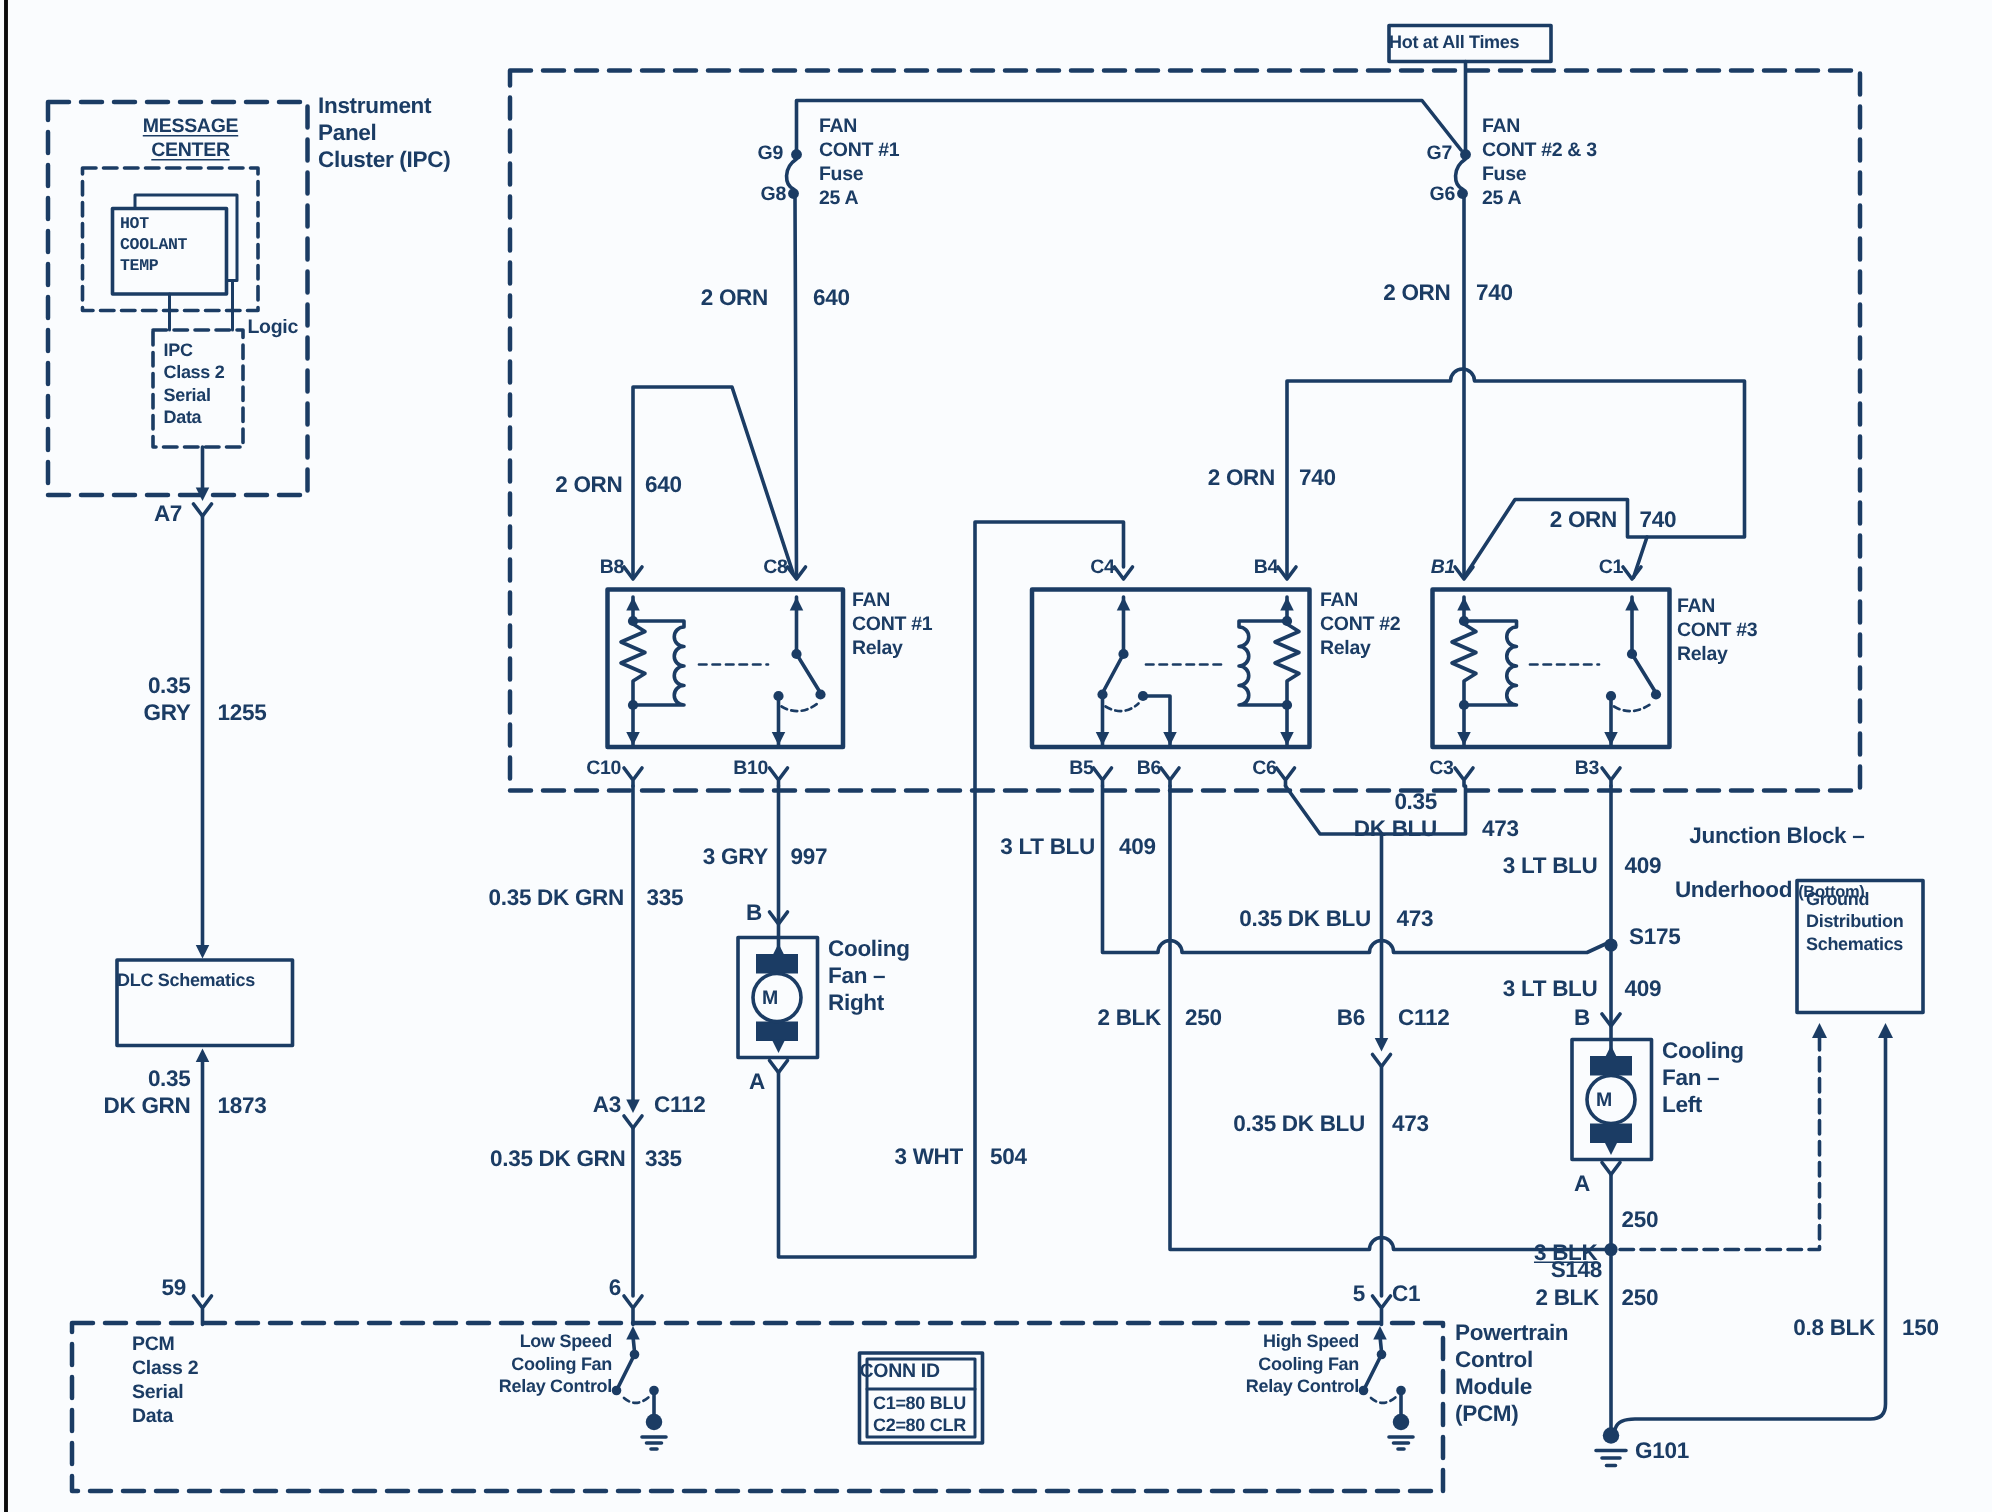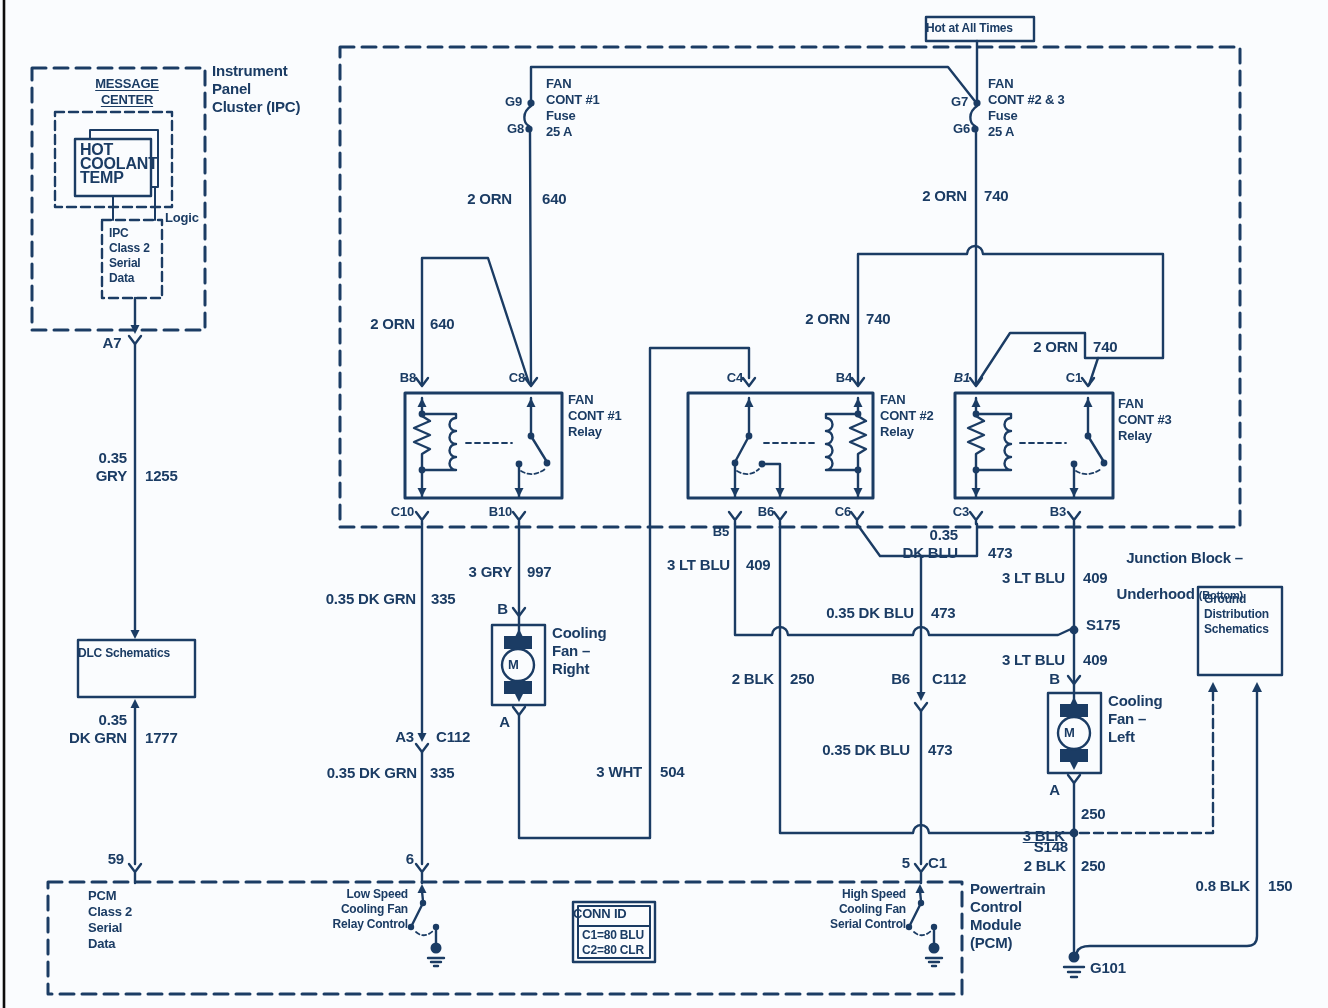--- a/index.html
+++ b/index.html
@@ -13,21 +13,21 @@
   .dash-big{stroke-dasharray:14 8;stroke-width:3;}
   .dash-sm{stroke-dasharray:9 5;stroke-width:2.4;}
   .dash-link{stroke-dasharray:5 4;stroke-width:1.8;}
   .dash-arc{stroke-dasharray:4 3;stroke-width:1.8;}
   .fill{fill:var(--ink);stroke:none;}
   .boxfill{fill:var(--paper);}
   .edge{stroke:#0c0c0c;stroke-width:2.6;}
   .lb{position:absolute;font-weight:bold;font-size:15px;line-height:18px;white-space:pre-line;letter-spacing:-0.2px;}
   .s13{font-size:13px;line-height:16px;}
   .s12{font-size:12px;line-height:15px;}
-  .s11{font-size:16px;line-height:14px;}
+  .s11{font-size:11px;line-height:14px;font-family:Liberation Mono, monospace;}
   .ra{text-align:right;}
   .ctr{text-align:left;}
   .u{text-decoration:underline;text-underline-offset:2px;}
   .sm{font-size:11px;font-weight:bold;}
 </style>
 </head>
 <body>
 
 <div id="stage">
 
@@ -276,21 +276,21 @@
 Serial
 Data</div>
 <div class="lb ra" style="left:96px;top:334px;width:32px;text-align:center;">A7</div>
 
 <div class="lb ra" style="left:60px;top:449px;width:67px;">0.35
 GRY</div>
 <div class="lb" style="left:145px;top:467px;">1255</div>
 <div class="lb ctr s12" style="left:78px;top:646px;width:117px;">DLC Schematics</div>
 <div class="lb ra" style="left:40px;top:711px;width:87px;">0.35
 DK GRN</div>
-<div class="lb" style="left:145px;top:729px;">1777</div>
+<div class="lb" style="left:145px;top:729px;">1873</div>
 <div class="lb ra" style="left:96px;top:850px;width:28px;">59</div>
 
 <div class="lb ctr s12" style="left:926px;top:21px;width:108px;">Hot at All Times</div>
 <div class="lb ra s13" style="left:496px;top:94px;width:26px;">G9</div>
 <div class="lb ra s13" style="left:498px;top:121px;width:26px;">G8</div>
 <div class="lb s13" style="left:546px;top:76px;">FAN
 CONT #1
 Fuse
 25 A</div>
 <div class="lb ra s13" style="left:942px;top:94px;width:26px;">G7</div>
@@ -310,21 +310,21 @@
 <div class="lb" style="left:866px;top:310px;">740</div>
 <div class="lb ra" style="left:1020px;top:338px;width:58px;">2 ORN</div>
 <div class="lb" style="left:1093px;top:338px;">740</div>
 
 <div class="lb ra s13" style="left:386px;top:370px;width:30px;">B8</div>
 <div class="lb ra s13" style="left:495px;top:370px;width:30px;">C8</div>
 <div class="lb ra s13" style="left:382px;top:504px;width:32px;">C10</div>
 <div class="lb ra s13" style="left:480px;top:504px;width:32px;">B10</div>
 <div class="lb ra s13" style="left:713px;top:370px;width:30px;">C4</div>
 <div class="lb ra s13" style="left:822px;top:370px;width:30px;">B4</div>
-<div class="lb ra s13" style="left:700px;top:504px;width:29px;margin-top:20px;">B5</div>
+<div class="lb ra s13" style="left:700px;top:504px;width:29px;">B5</div>
 <div class="lb ra s13" style="left:746px;top:504px;width:28px;">B6</div>
 <div class="lb ra s13" style="left:821px;top:504px;width:30px;">C6</div>
 <div class="lb ra s13" style="left:940px;top:370px;width:30px;font-style:italic;">B1</div>
 <div class="lb ra s13" style="left:1052px;top:370px;width:30px;">C1</div>
 <div class="lb ra s13" style="left:938px;top:504px;width:31px;">C3</div>
 <div class="lb ra s13" style="left:1034px;top:504px;width:32px;">B3</div>
 
 <div class="lb s13" style="left:568px;top:392px;">FAN
 CONT #1
 Relay</div>
@@ -403,21 +403,21 @@
 
 <div class="lb s13" style="left:88px;top:888px;">PCM
 Class 2
 Serial
 Data</div>
 <div class="lb ra s12" style="left:318px;top:887px;width:90px;">Low Speed
 Cooling Fan
 Relay Control</div>
 <div class="lb ra s12" style="left:816px;top:887px;width:90px;">High Speed
 Cooling Fan
-Serial Control</div>
+Relay Control</div>
 <div class="lb" style="left:970px;top:880px;">Powertrain
 Control
 Module
 (PCM)</div>
 <div class="lb ctr s13" style="left:573px;top:906px;width:82px;">CONN ID</div>
 <div class="lb s12" style="left:582px;top:928px;">C1=80 BLU</div>
 <div class="lb s12" style="left:582px;top:943px;">C2=80 CLR</div>
 
 </div>
 

